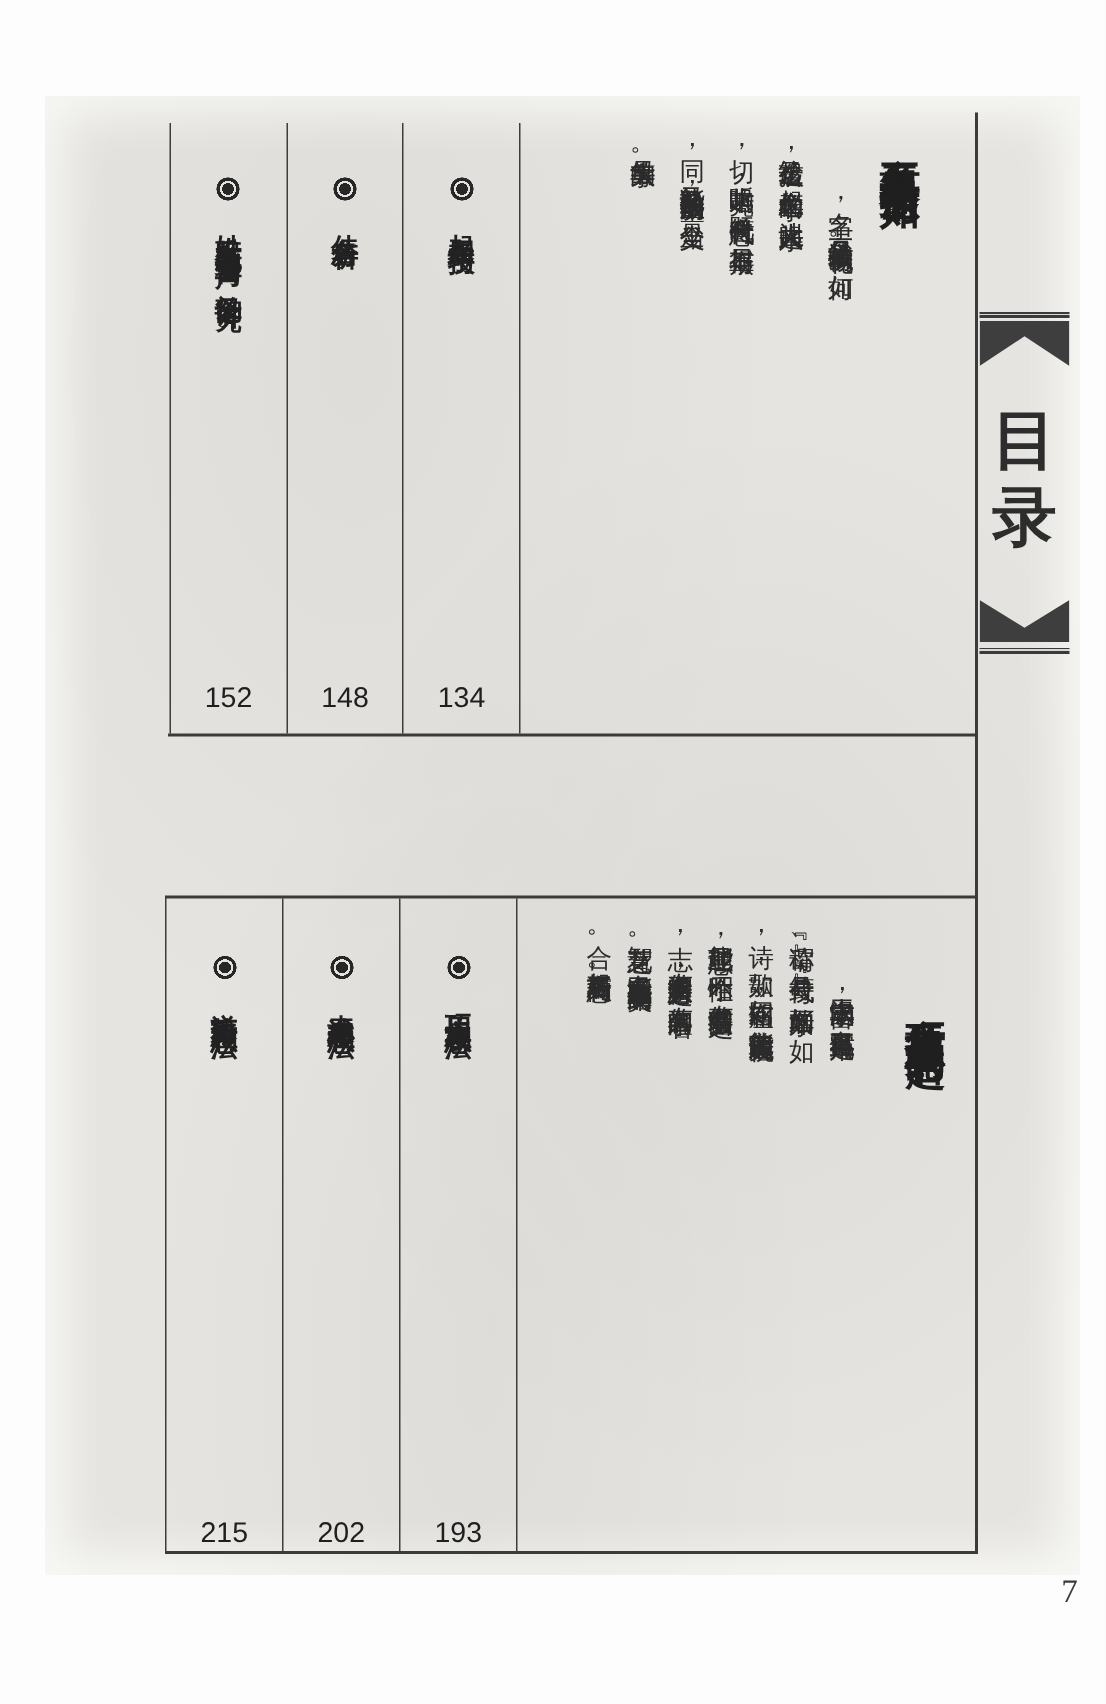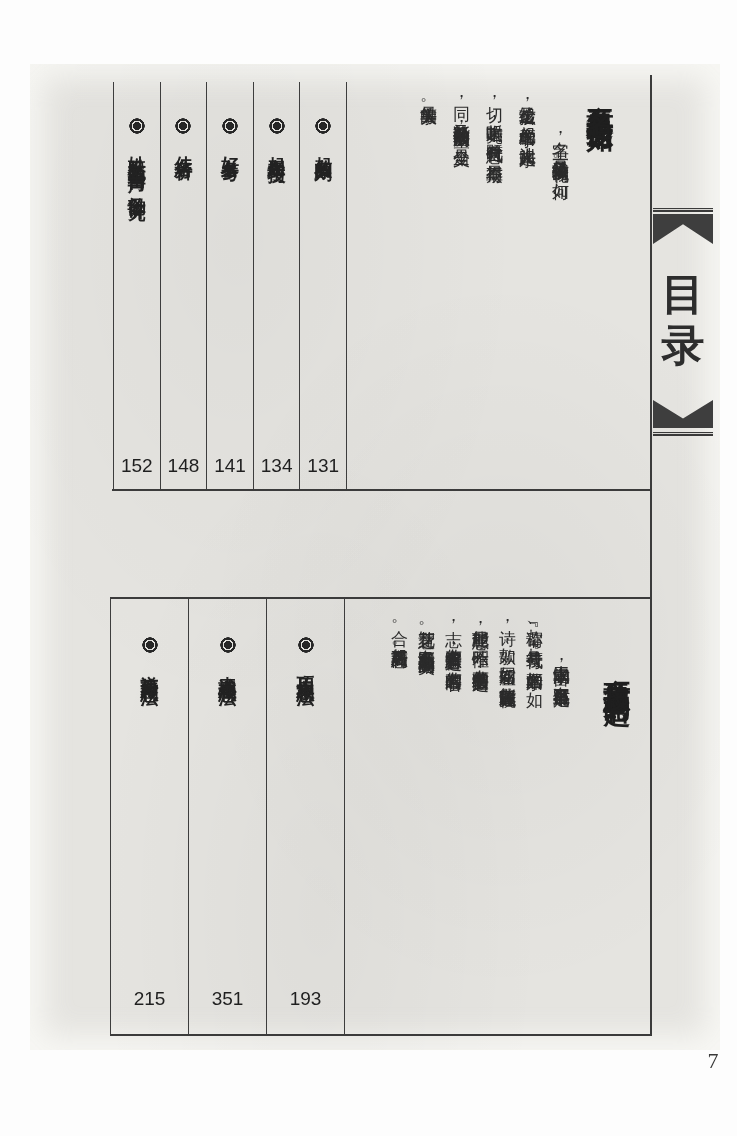--- a/index.html
+++ b/index.html
@@ -47,21 +47,21 @@
   .item-label{writing-mode:vertical-rl;font-size:18px;font-weight:600;letter-spacing:2px;color:#222;}
   .item-page{font-size:19px;color:#1f1f1f;font-family:Liberation Sans, sans-serif;}
 
   .table-ch5{left:113px;top:82px;width:234px;height:407px;border-left:1px solid #3d3d3d;}
   .table-ch5 .toc-cell{padding:36px 0 12px;}
   .hline-ch5{position:absolute;left:112px;top:489px;width:539px;height:2px;background:#3b3b3b;}
 
   .ch6-box{position:absolute;left:110px;top:597px;width:541px;height:439px;
            border-top:2px solid #3b3b3b;border-bottom:2px solid #3b3b3b;border-left:1px solid #3d3d3d;}
   .table-ch6{left:0;top:0;width:234px;height:100%;}
-  .table-ch6 .toc-cell{padding:38px 0 24px;}
+  .table-ch6 .toc-cell{padding:38px 0 0;}
 
   .folio{position:absolute;left:698px;top:1048px;width:30px;text-align:center;
          font-size:22px;color:#3a3a3a;}
 </style>
 </head>
 <body>
 
 <div class="canvas">
   <div class="paper"></div>
   <div class="vrule"></div>
@@ -82,37 +82,23 @@
     <div class="col">给孩子起名，起一个怎样的名字，让人叫起来亲</div>
     <div class="col">切，听起来响亮，既符合时代气息、显得与众不</div>
     <div class="col">同，又能诠释自己对孩子的殷切期望，是当今父</div>
     <div class="col">母的头等大事。</div>
   </div>
 
   <div class="toc-table table-ch5">
     <div class="toc-cell">
       <div class="entry">
         <span class="bullet"></span>
-        <span class="item-label">起名的原则</span>
-      </div>
-      <span class="item-page">131</span>
-    </div>
-    <div class="toc-cell">
-      <div class="entry">
-        <span class="bullet"></span>
         <span class="item-label">起名用字技巧</span>
       </div>
       <span class="item-page">134</span>
-    </div>
-    <div class="toc-cell">
-      <div class="entry">
-        <span class="bullet"></span>
-        <span class="item-label">好名参考</span>
-      </div>
-      <span class="item-page">141</span>
     </div>
     <div class="toc-cell">
       <div class="entry">
         <span class="bullet"></span>
         <span class="item-label">佳名分析</span>
       </div>
       <span class="item-page">148</span>
     </div>
     <div class="toc-cell">
       <div class="entry">
@@ -143,21 +129,21 @@
           <span class="bullet"></span>
           <span class="item-label">巧用文字构思法</span>
         </div>
         <span class="item-page">193</span>
       </div>
       <div class="toc-cell">
         <div class="entry">
           <span class="bullet"></span>
           <span class="item-label">表述心理构思法</span>
         </div>
-        <span class="item-page">351</span>
+        <span class="item-page">202</span>
       </div>
       <div class="toc-cell">
         <div class="entry">
           <span class="bullet"></span>
           <span class="item-label">逆势而行构思法</span>
         </div>
         <span class="item-page">215</span>
       </div>
     </div>
   </div>

